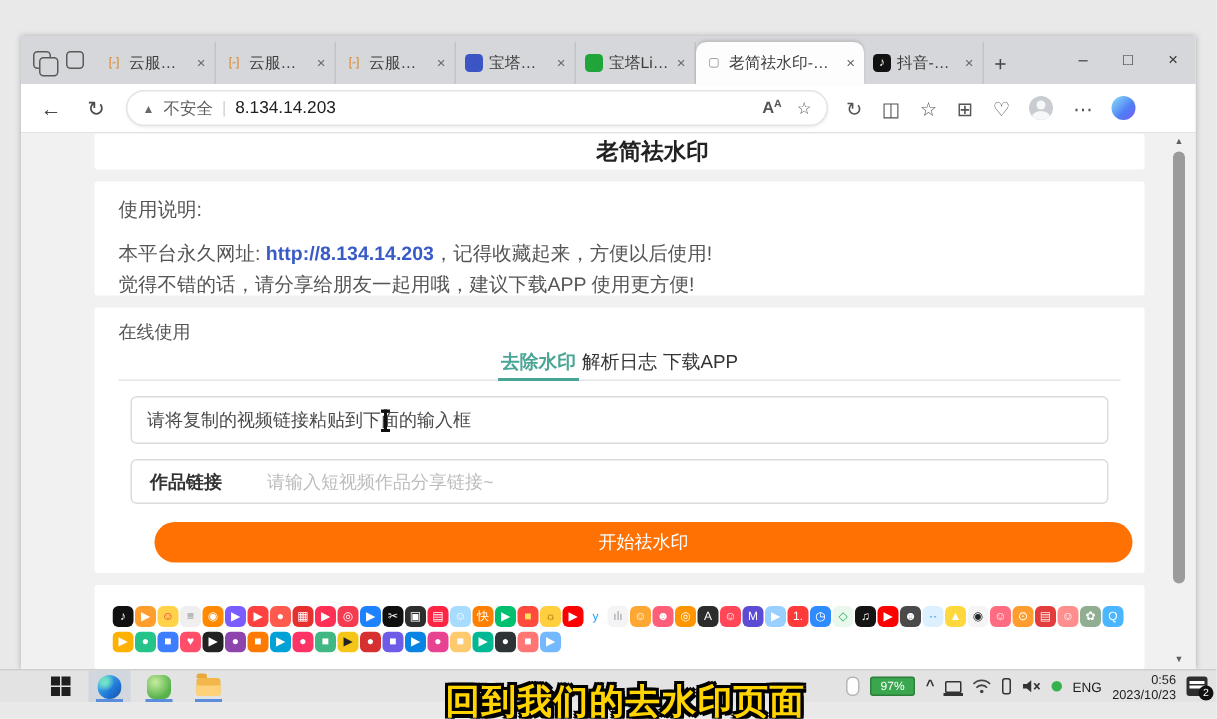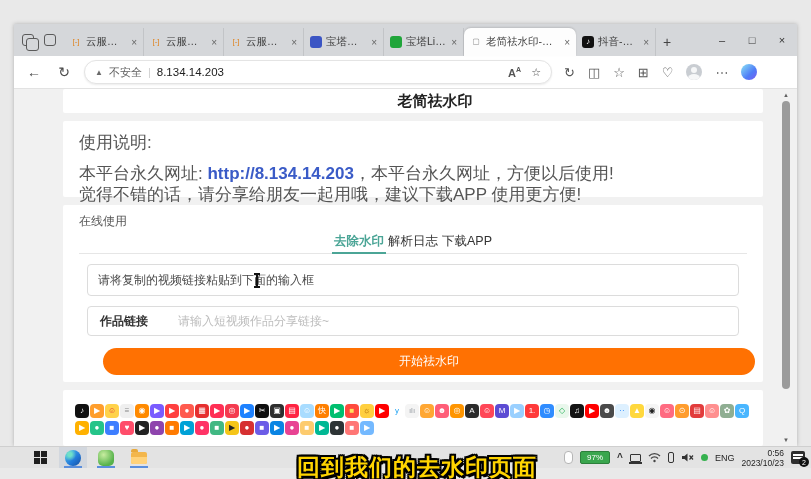--- a/index.html
+++ b/index.html
@@ -45,21 +45,21 @@
   .avatar { width:16px; height:16px; border-radius:50%; background:#c9cdd2; position:relative; overflow:hidden; }
   .avatar::before { content:""; position:absolute; left:5px; top:3px; width:6px; height:6px; border-radius:50%; background:#f6f7f8; }
   .avatar::after  { content:""; position:absolute; left:2px; top:10px; width:12px; height:8px; border-radius:50%; background:#f6f7f8; }
   .copilot { width:16px; height:16px; border-radius:50%; background:linear-gradient(135deg,#8be3f5,#4f7df7 60%,#7a5cf0); }
 
   
   .content { position:absolute; top:65px; left:0; right:0; bottom:0; background:#f1f1f1; overflow:hidden; }
   .card { width:700px; margin-left:49px; background:#fff; border-radius:2px; }
   .card-title { height:24px; margin-bottom:8px; display:flex; align-items:center; justify-content:center;padding-left:44px; }
   .page-title { font-size:15px; font-weight:bold; color:#222; }
-  .card-usage { height:76px; margin-bottom:8px; padding:10px 16px; font-size:17px; color:#555; }
+  .card-usage { height:76px; margin-bottom:8px; padding:10px 16px; font-size:13px; color:#555; }
   .usage-head { margin-bottom:12px; }
   .usage-line { margin-bottom:5px; line-height:16px; }
   .u-url { color:#3a5bc7; font-weight:bold; }
   .card-online { height:177px; margin-bottom:8px; padding:8px 16px 0; }
   .online-head { font-size:12px; color:#555; height:13px; }
   .ptabs { display:flex; justify-content:center; margin-top:4px; height:24px;
            border-bottom:1px solid #e6e6e6; font-size:12.5px; color:#333; }
   .ptab { padding:3px 2px 0; height:24px; }
   .ptab.active { color:#4ba596; border-bottom:2px solid #4ba596; font-weight:bold; }
   .hintbox { margin:10px 8px 0; height:32px; border:1px solid #dcdcdc; border-radius:4px;
@@ -216,21 +216,21 @@
 
   <div class="content">
     <div style="height:0;"></div>
     <div class="card card-title">
       <span class="page-title">老简祛水印</span>
     </div>
 
     <div class="card card-usage">
       <div class="usage-head">使用说明:</div>
       <div class="usage-line">
-        <span>本平台永久网址: </span><span class="u-url">http://8.134.14.203</span><span>，本平台永久网址，方便以后使用!</span>
+        <span>本平台永久网址: </span><span class="u-url">http://8.134.14.203</span><span>，记得收藏起来，方便以后使用!</span>
       </div>
       <div class="usage-line">觉得不错的话，请分享给朋友一起用哦，建议下载APP 使用更方便!</div>
     </div>
 
     <div class="card card-online">
       <div class="online-head">在线使用</div>
       <div class="ptabs">
         <span class="ptab active">去除水印</span>
           <span class="ptab">解析日志</span>
           <span class="ptab">下载APP</span>

